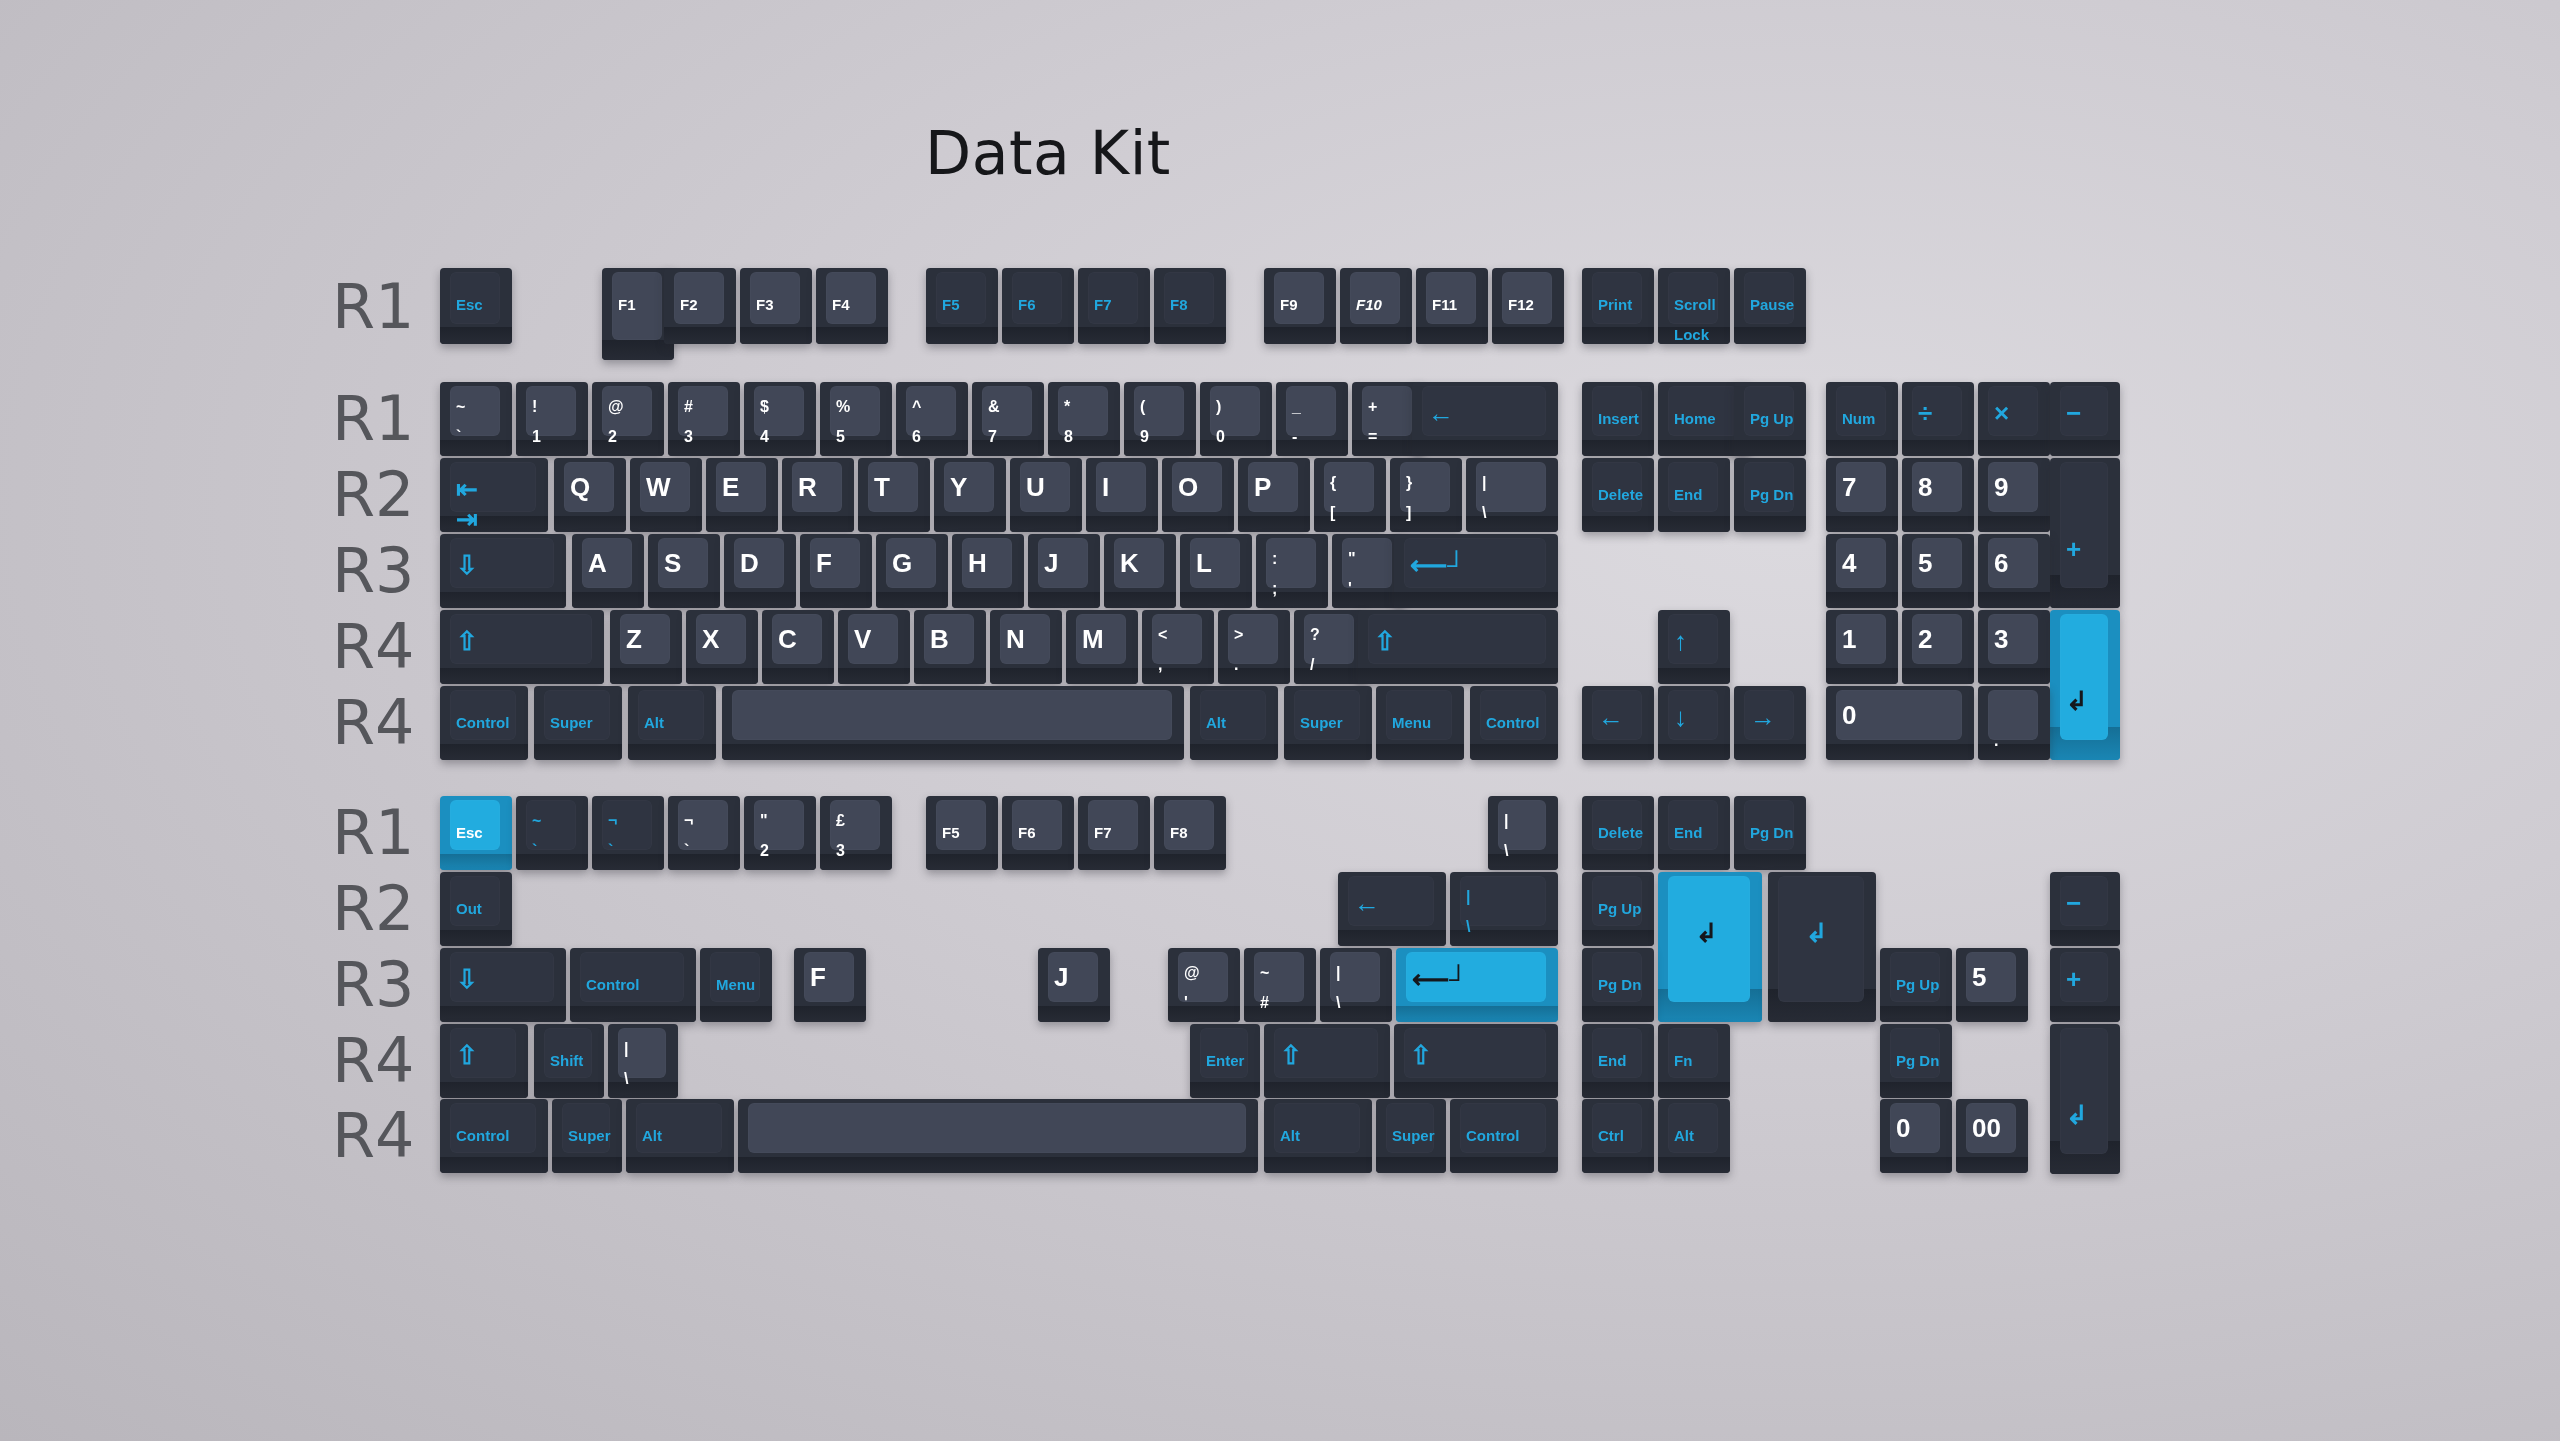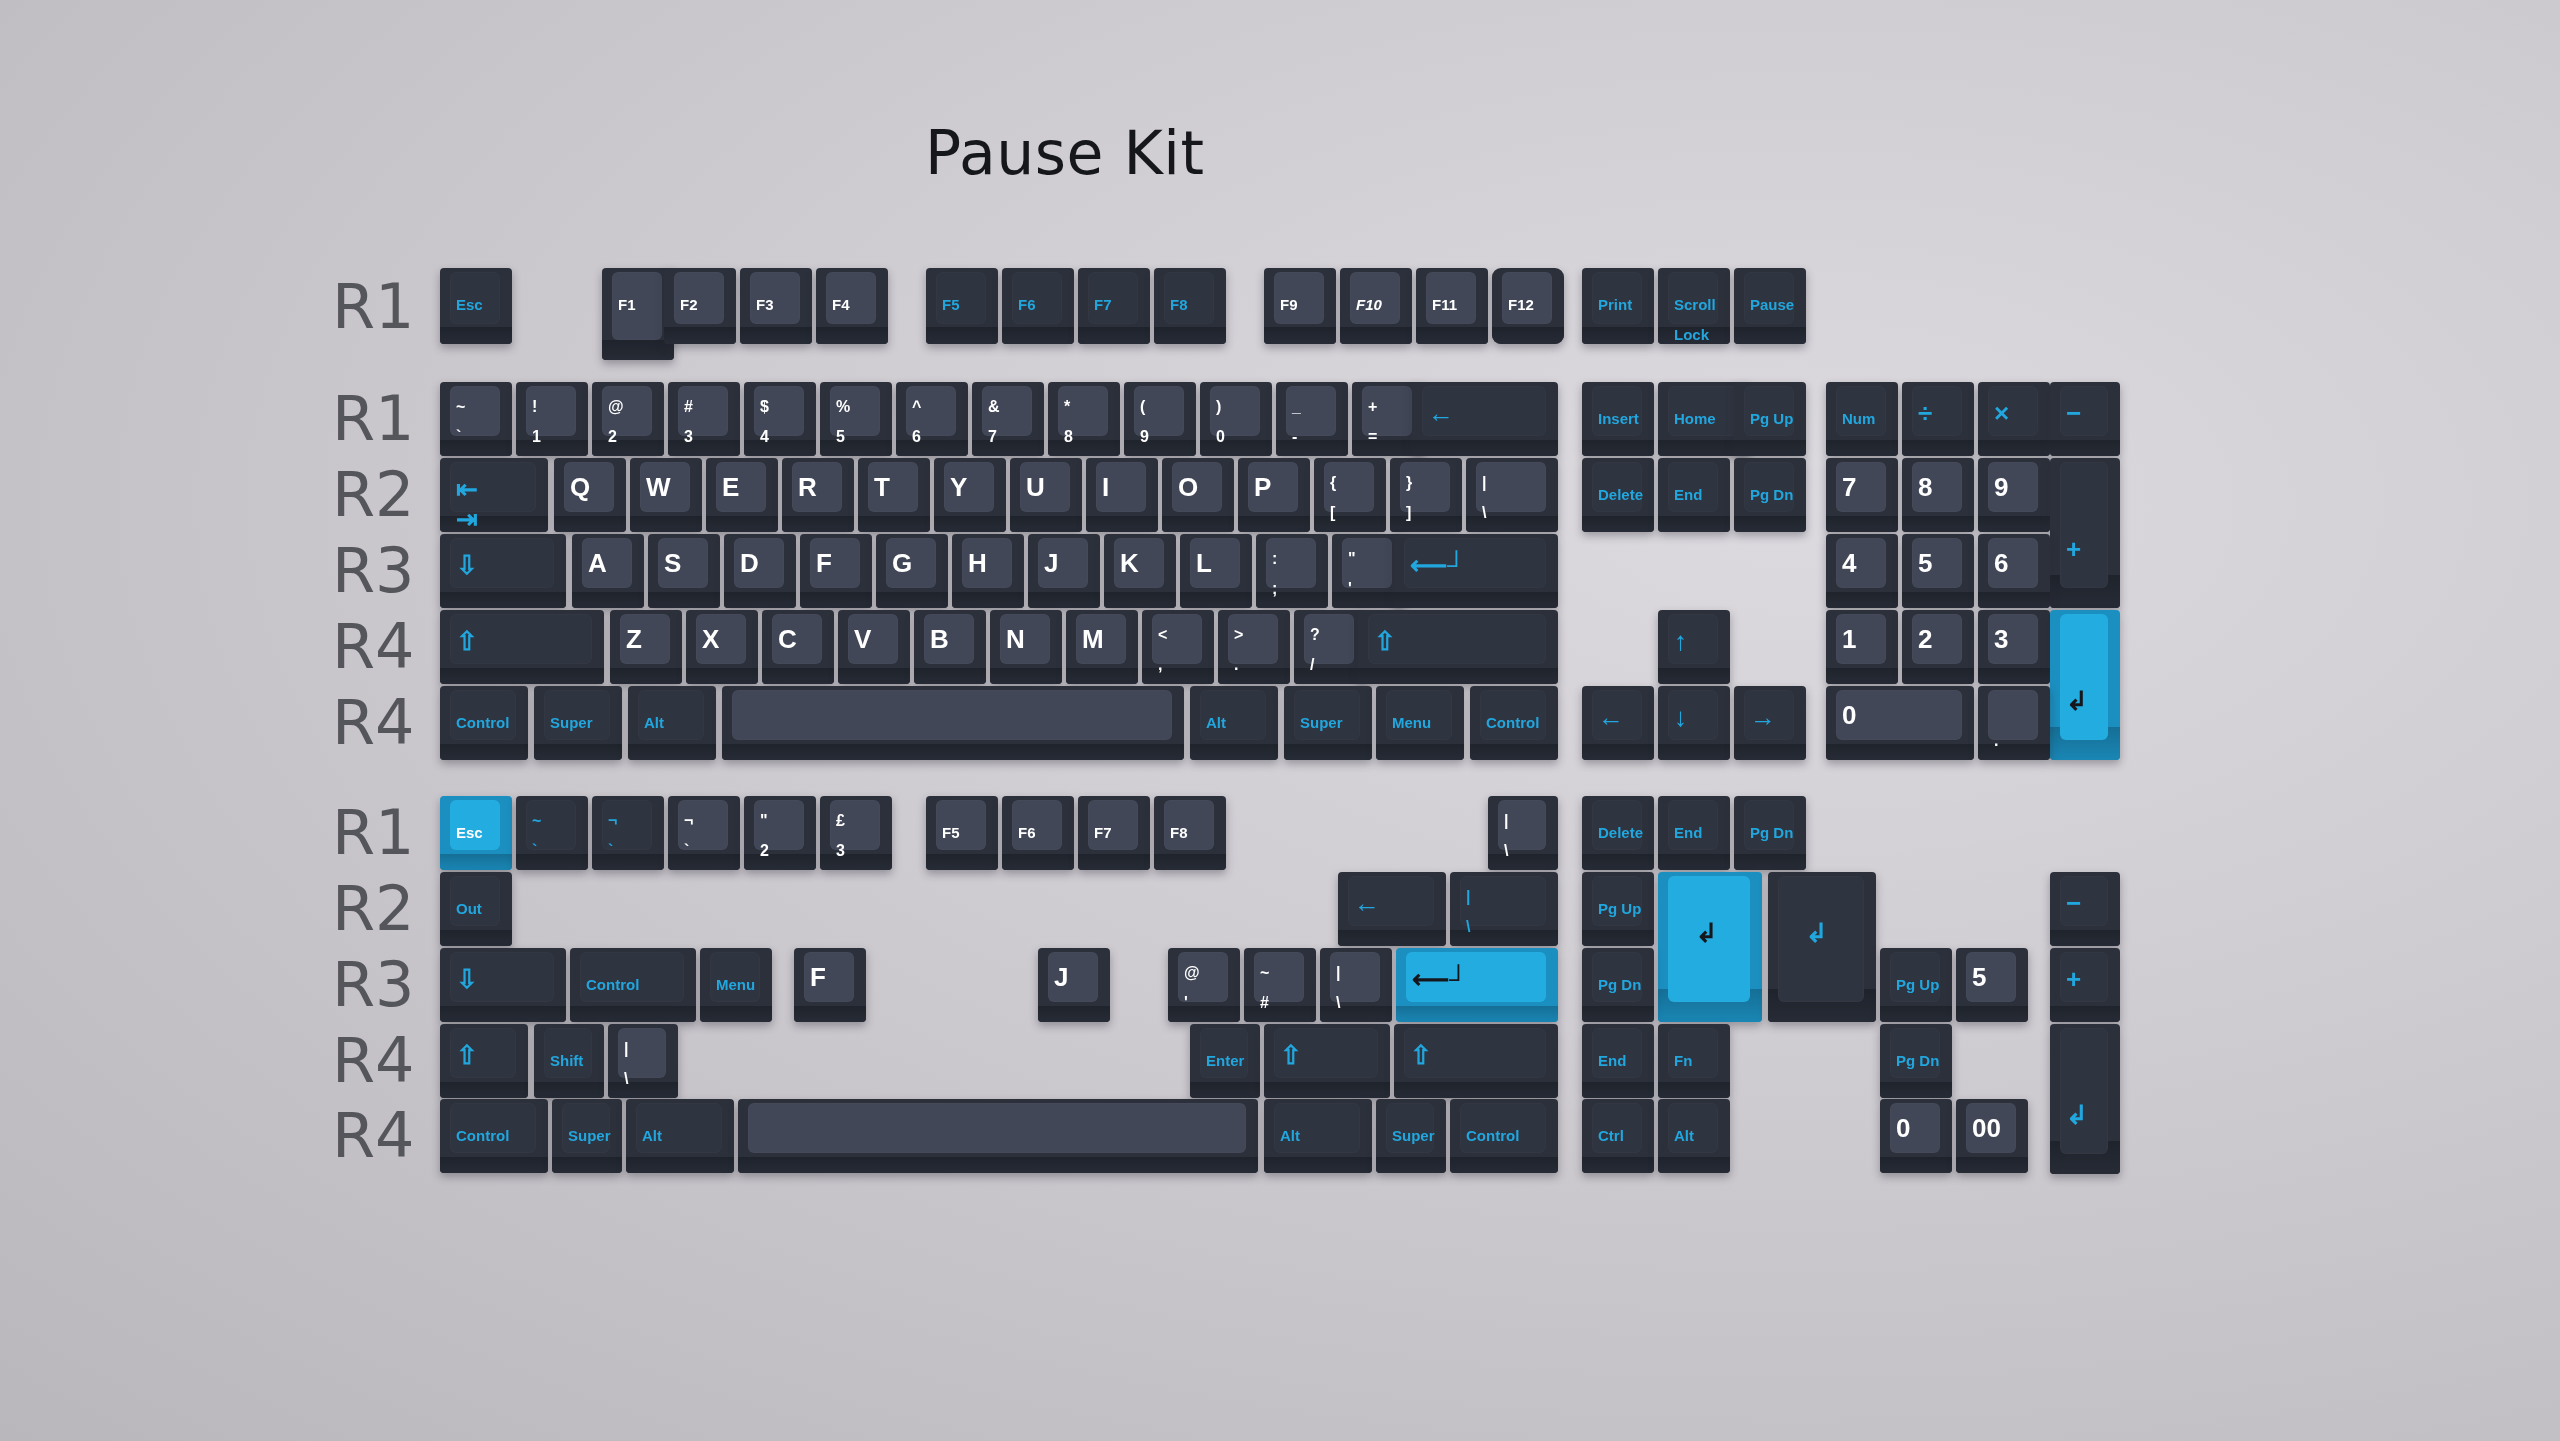--- a/index.html
+++ b/index.html
@@ -43,21 +43,21 @@
   .key .lg.mod { color:#21a7de; font-size:15px; top:22px; }
   .key .lg.big { font-size:26px; }
   .key .lg.ic { color:#21a7de; font-size:26px; top:16px; }
   .key .lg.blk { color:#15171c; }
   .key .lg.dual { font-size:16px; line-height:30px; top:10px; }
   .key .lg.fn { color:#ffffff; font-size:15px; top:22px; }
 </style>
 </head>
 <body>
 
-<div class="title">Pause Kit</div>
+<div class="title">Data Kit</div>
 
 <div class="rowlabel" style="top:270px">R1</div>
 <div class="rowlabel" style="top:382px">R1</div>
 <div class="rowlabel" style="top:458px">R2</div>
 <div class="rowlabel" style="top:534px">R3</div>
 <div class="rowlabel" style="top:610px">R4</div>
 <div class="rowlabel" style="top:686px">R4</div>
 <div class="rowlabel" style="top:796px">R1</div>
 <div class="rowlabel" style="top:872px">R2</div>
 <div class="rowlabel" style="top:948px">R3</div>
@@ -106,21 +106,21 @@
       <div class="lg fn">F9</div>
     </div>
     <div class="key light" style="left: 1340px; top: 268px; width: 72px; height: 76px; font-style: italic;">
       <div class="top"></div>
       <div class="lg fn">F10</div>
     </div>
     <div class="key light" style="left: 1416px; top: 268px; width: 72px; height: 76px;">
       <div class="top"></div>
       <div class="lg fn">F11</div>
     </div>
-    <div class="key light" style="left: 1492px; top: 268px; width: 72px; height: 76px; border-radius: 9px;">
+    <div class="key light" style="left: 1492px; top: 268px; width: 72px; height: 76px;">
       <div class="top"></div>
       <div class="lg fn">F12</div>
     </div>
     <div class="key dark" style="left: 1582px; top: 268px; width: 72px; height: 76px; padding-left: 32px;">
       <div class="top"></div>
       <div class="lg mod">Print</div>
     </div>
     <div class="key dark" style="left: 1658px; top: 268px; width: 72px; height: 76px;">
       <div class="top"></div>
       <div class="lg mod">Scroll

